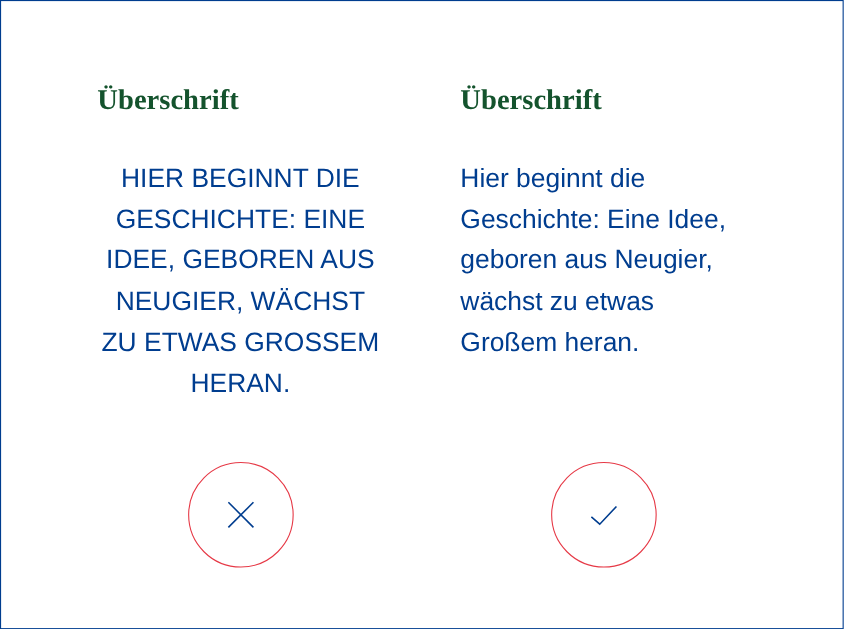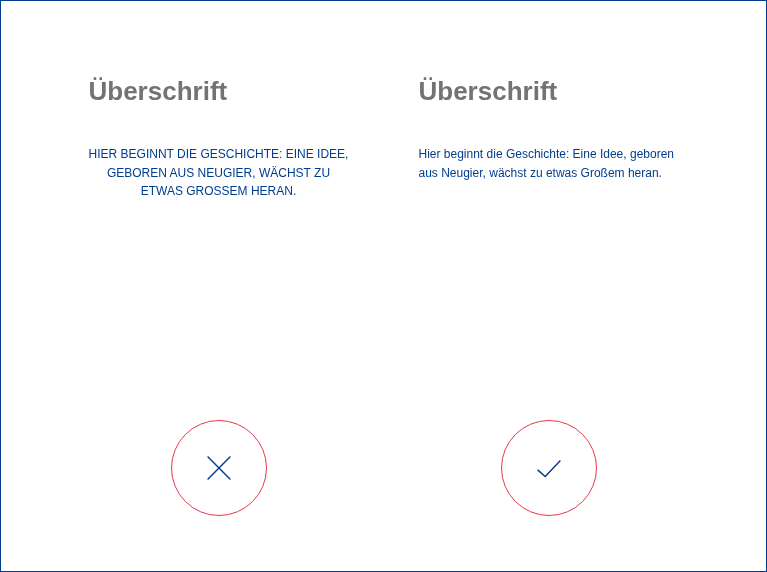--- a/index.html
+++ b/index.html
@@ -22,25 +22,26 @@
       height: 100%;
     }
     .column {
       width: 260px;
       display: flex;
       flex-direction: column;
     }
     .heading {
       font-size: 26px;
       font-weight: bold;
-      color: #737373;
+      color: #14532d;
       margin-bottom: 38px;
+      font-family: Liberation Serif, serif;
     }
     .body-text {
-      font-size: 12px;
+      font-size: 24px;
       line-height: 1.55;
       color: #003d8f;
       font-weight: 400;
     }
     .body-text.uppercase {
       text-transform: uppercase;
       text-align: center;
     }
     .body-text.normal {
       text-align: left;

